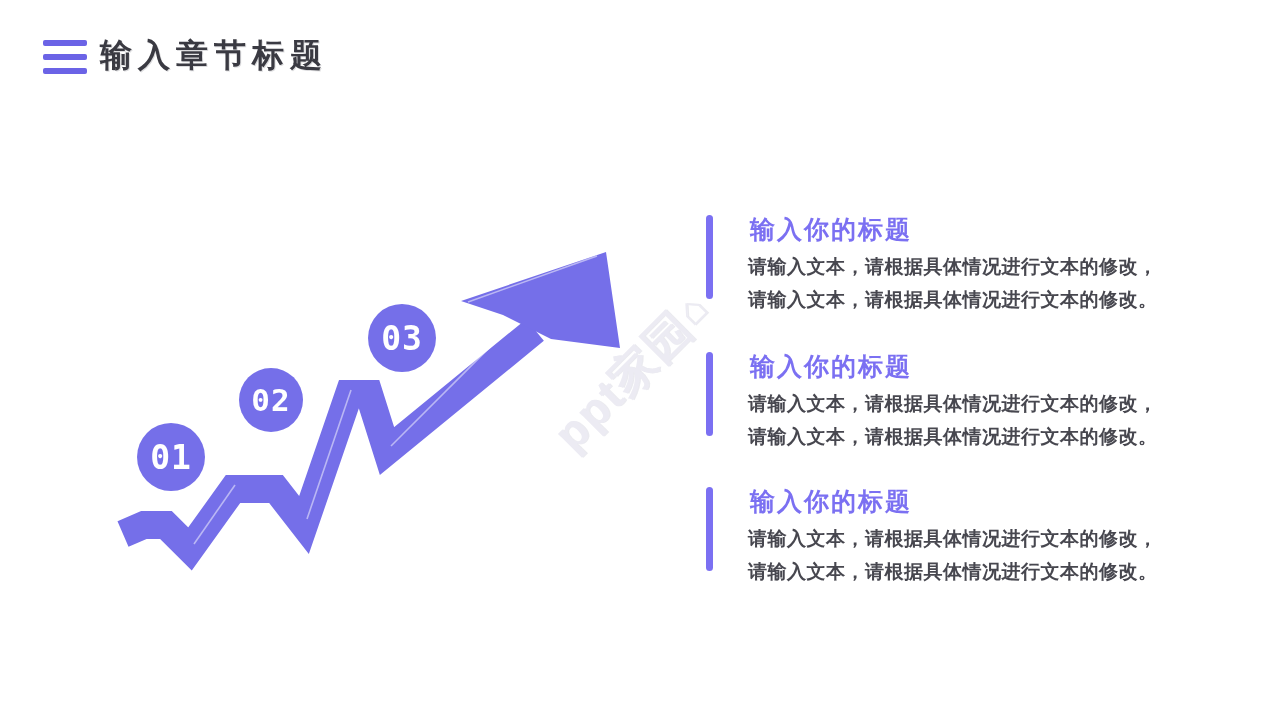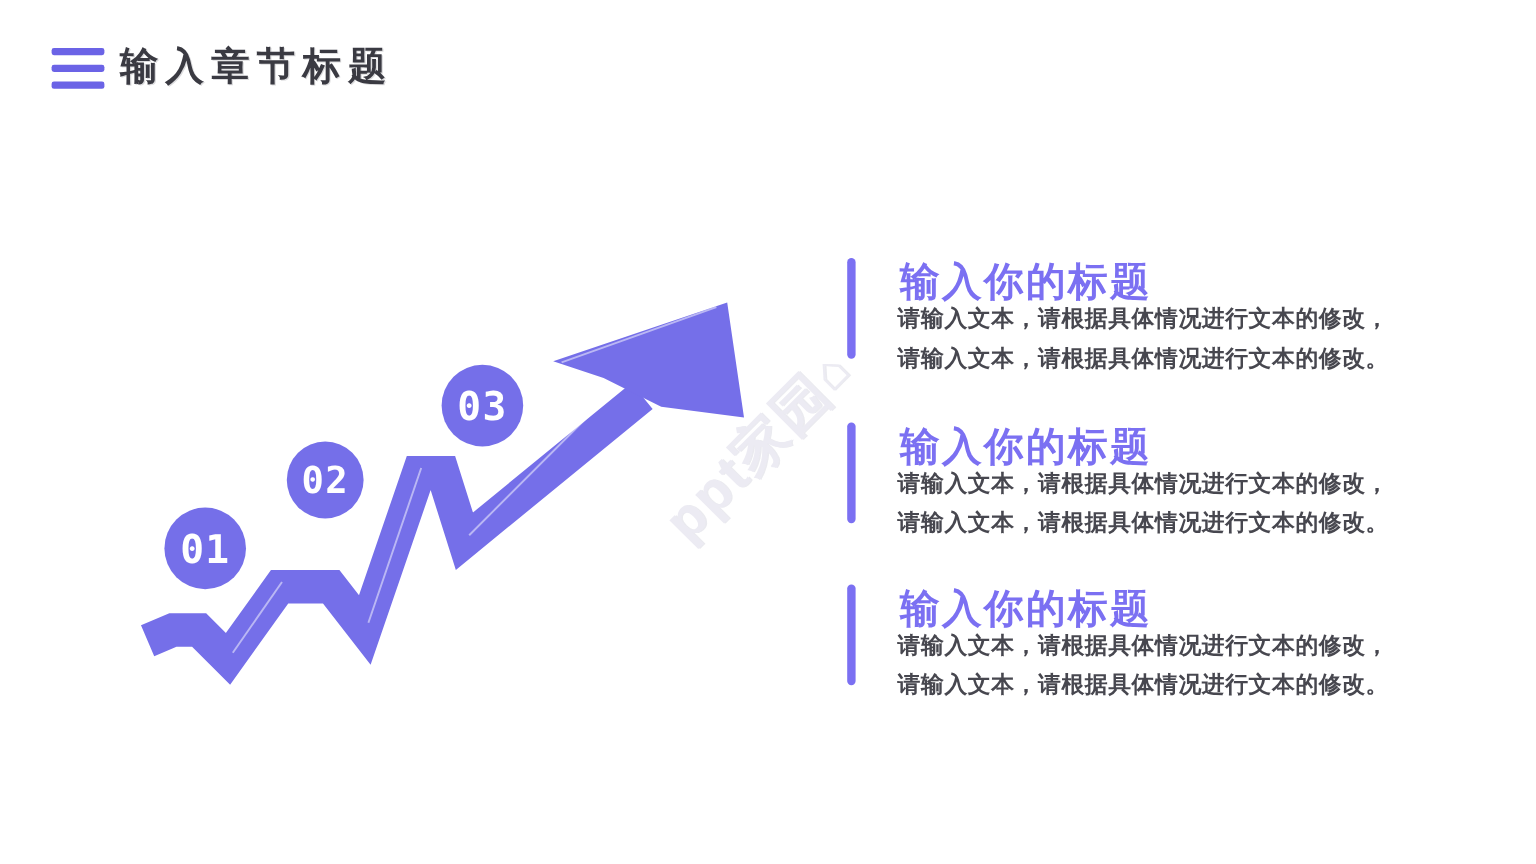--- a/index.html
+++ b/index.html
@@ -25,21 +25,21 @@
   
   .diagram{position:absolute;left:100px;top:235px;width:550px;height:350px;}
   .step-num{font-family:"DejaVu Sans Mono","Liberation Mono",monospace;
     font-weight:bold;}
   
   .sections{position:absolute;left:700px;top:210px;width:470px;height:380px;}
   .section{position:absolute;left:0;width:470px;height:100px;}
   .sec-bar{position:absolute;left:6px;top:5px;width:7px;height:84px;
     border-radius:4px;background:var(--accent2);}
   .sec-title{position:absolute;left:50px;top:3px;margin:0;
-    font-size:33px;font-weight:800;letter-spacing:2px;color:var(--accent2);}
+    font-size:25px;font-weight:800;letter-spacing:2px;color:var(--accent2);}
   .sec-body{position:absolute;left:48px;top:40px;width:410px;margin:0;
     font-size:19px;font-weight:700;letter-spacing:.5px;line-height:33px;
     color:var(--bodytext);}
 </style>
 </head>
 <body>
 
 <div class="slide">
 
   <div class="hdr-icon">

